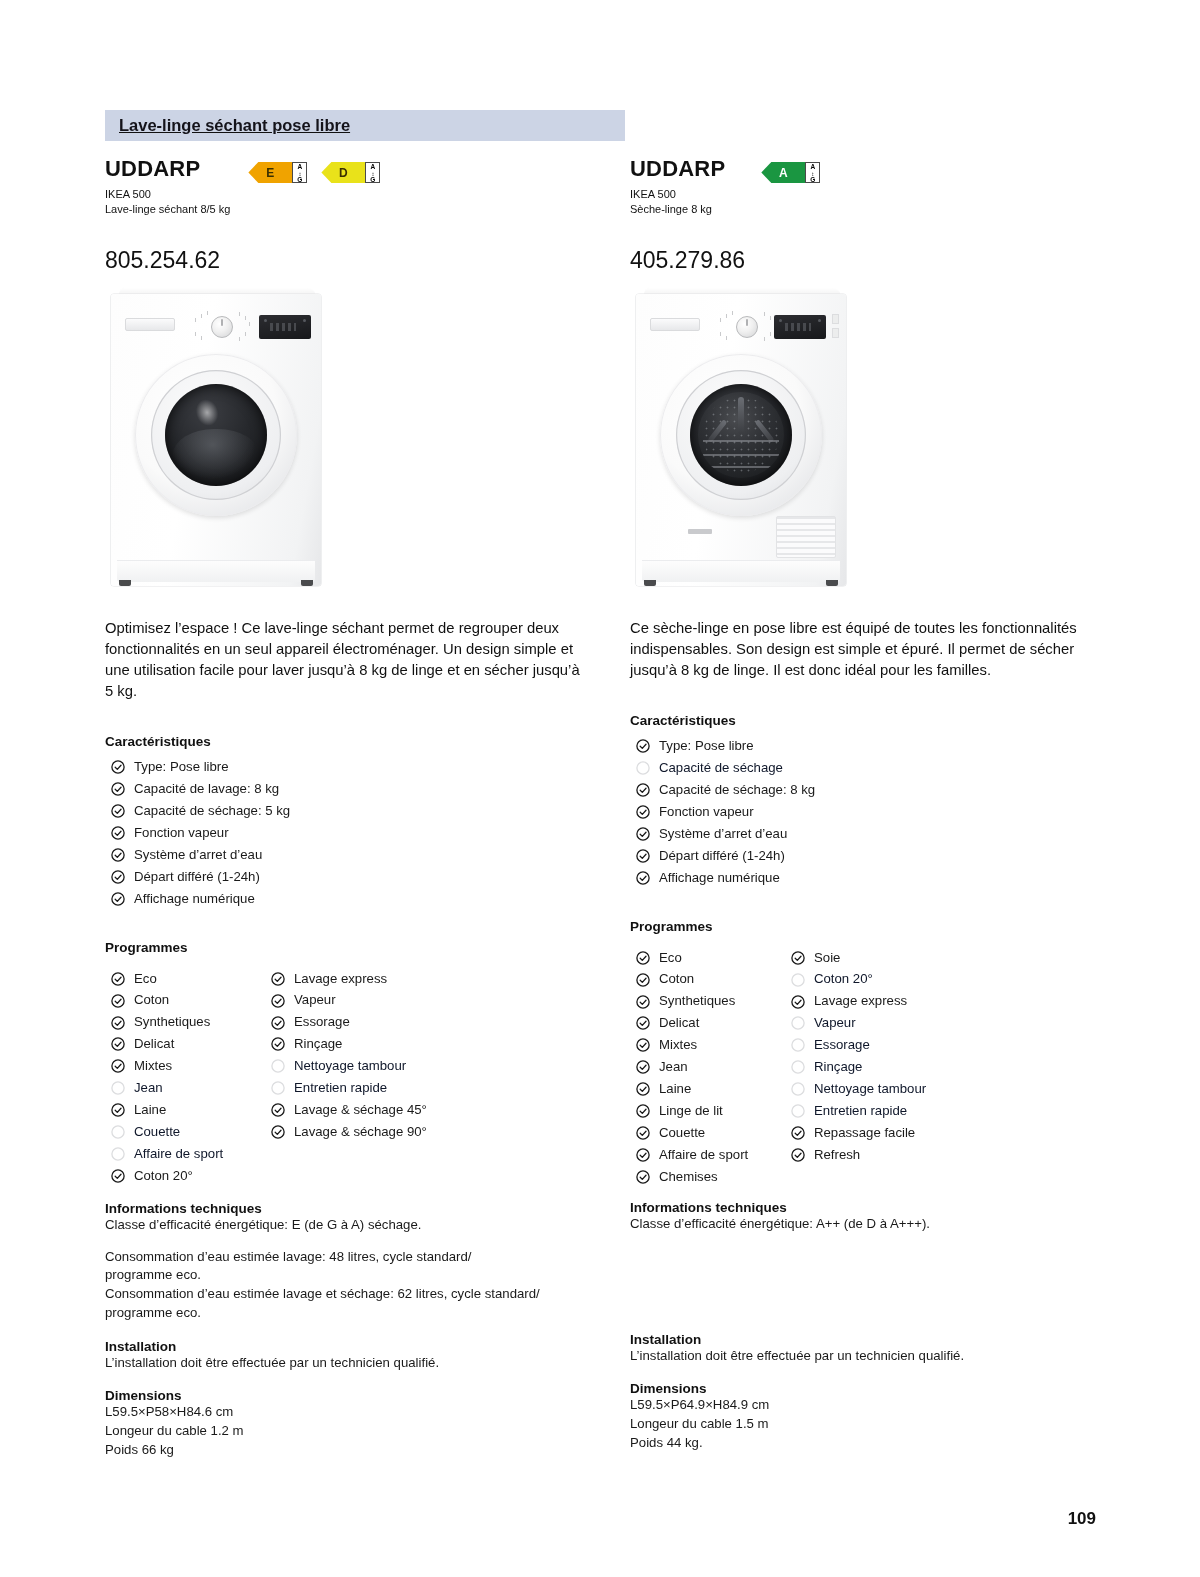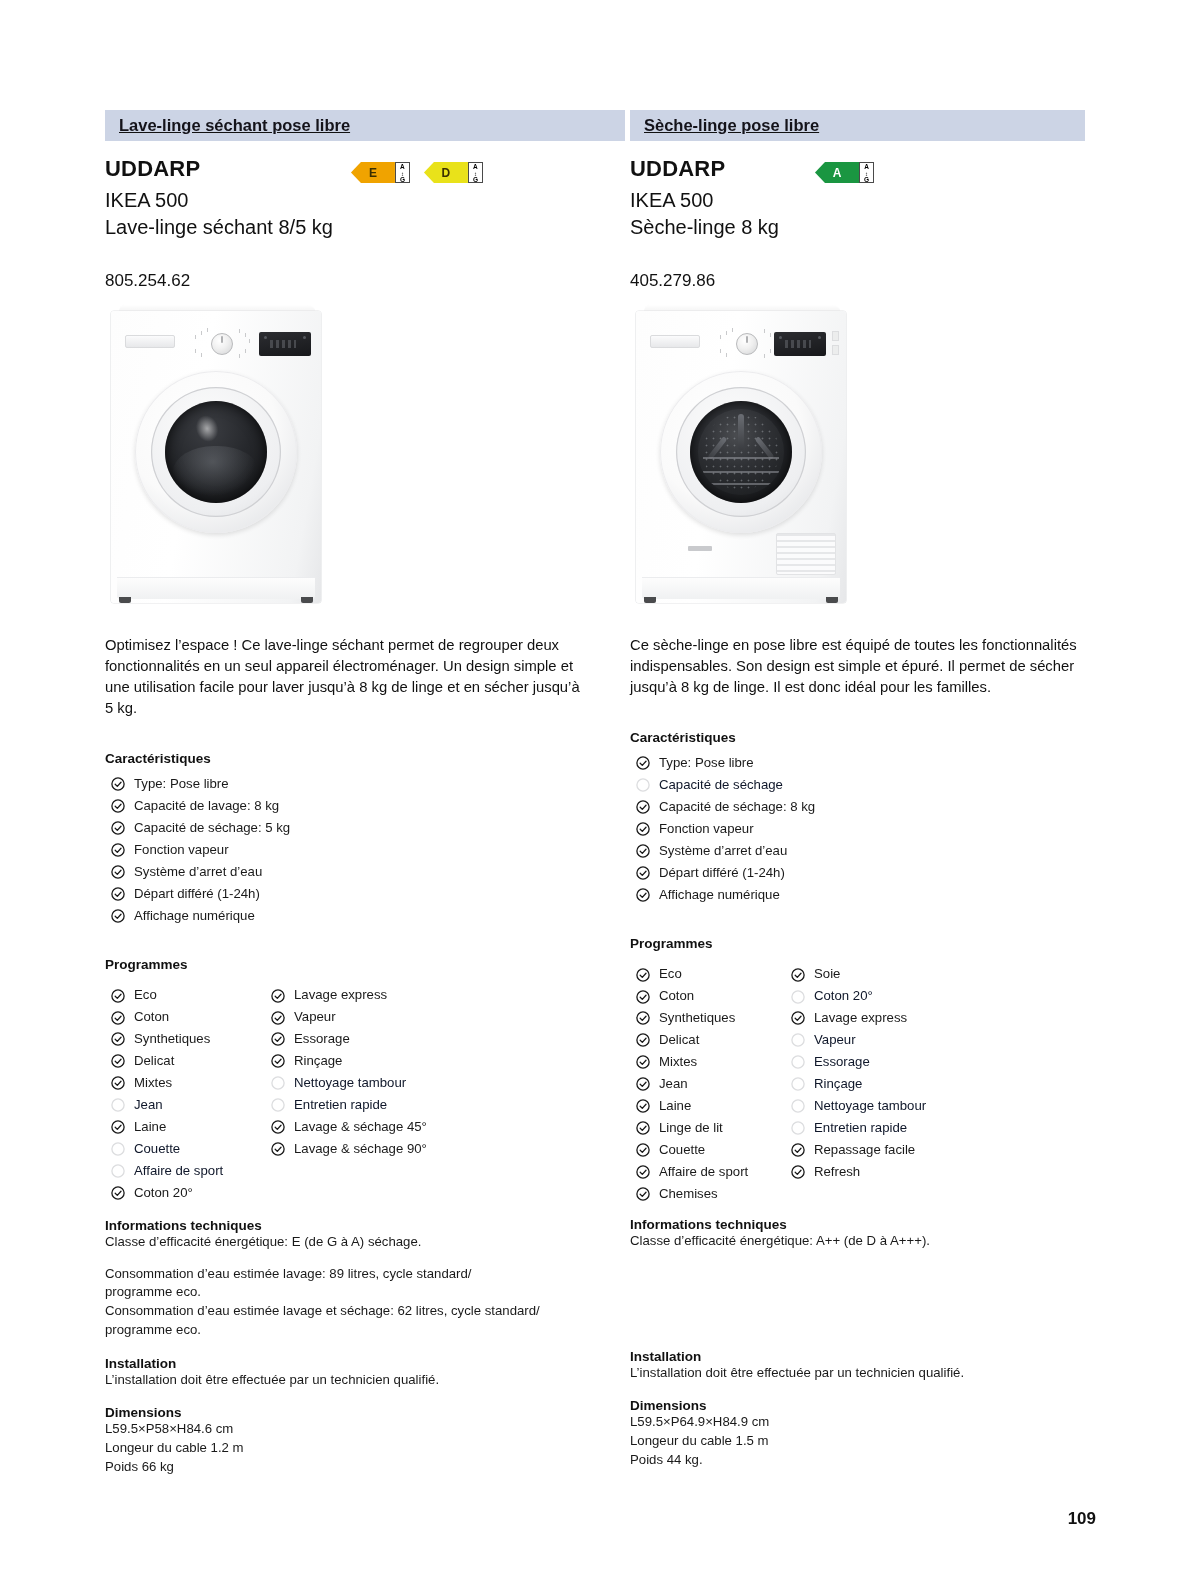--- a/index.html
+++ b/index.html
@@ -30,21 +30,21 @@
     font-weight: bold; font-size: 16.5px; color: #14131a;
     padding-left: 14px; white-space: nowrap;
   }
 
   
   .title-row { display: flex; align-items: flex-start; gap: 18px; margin-top: 0; }
   .brand {
     font-size: 22px; font-weight: bold; letter-spacing: 0.2px;
     line-height: 1; color: #111111;
   }
-  .sub-line { font-size: 20px; line-height: 1.33; color: #111; }
+  .sub-line { font-size: 11px; line-height: 1.33; color: #111; }
 
   
   .energy-group { display: flex; gap: 14px; align-items: center; padding-top: 4px; }
   .energy { display: flex; align-items: stretch; height: 21px; }
   .energy-arrow {
     position: relative; height: 21px; width: 44px;
     display: flex; align-items: center; justify-content: center;
     font-size: 12px; font-weight: bold; color: #3a3000;
     clip-path: polygon(10px 0, 100% 0, 100% 100%, 10px 100%, 0 50%);
   }
@@ -53,21 +53,21 @@
     width: 15px; height: 21px; background: #fff;
     border: 1px solid #4a4a4a;
     display: flex; flex-direction: column;
     align-items: center; justify-content: space-between;
     font-size: 6.5px; font-weight: bold; color: #000;
     line-height: 1; padding: 1px 0;
   }
   .energy-scale .arw { font-size: 6px; line-height: 1; }
 
   
-  .art-no { font-size: 17px; margin-top: 31px; color: #111; }
+  .art-no { font-size: 23px; margin-top: 31px; color: #111; }
 
   
   .prod-img { margin-top: 12px; height: 310px; position: relative; }
   .appliance { position: absolute; left: 6px; top: 0; width: 214px; height: 308px; }
 
   .app-body {
     position: absolute; left: 0; top: 8px; width: 210px; height: 292px;
     background: linear-gradient(100deg,#fdfdfd 0%, #ffffff 40%, #f2f3f4 88%, #e6e7e9 100%);
     border-radius: 3px;
     box-shadow: 0 0 0 0.6px #e3e4e6;
@@ -210,23 +210,20 @@
     font-size: 17px; font-weight: bold; color: #111;
   }
 </style>
 </head>
 <body>
 
 <div class="page">
 
   <div class="hdr-wrap hdr-left">
     <div class="hdr-bar">Lave-linge séchant pose libre</div>
-  </div>
-  <div class="hdr-wrap hdr-right">
-    <div class="hdr-bar">Sèche-linge pose libre</div>
   </div>
 
   <div class="col col-left" style="top:158px;">
 
     <div class="title-row">
       <div>
         <div class="brand">UDDARP</div>
         <div class="sub-line" style="margin-top:7px;">IKEA 500</div>
         <div class="sub-line">Lave-linge séchant 8/5 kg</div>
       </div>
@@ -532,21 +529,21 @@
       </div>
     </div>
 
     <div style="margin-top:8px;">
       <div class="tech-title">Informations techniques</div>
       <div id="tech-left-1">
           <div class="tech-p">Classe d’efficacité énergétique: E (de G à A) séchage.</div>
         </div>
       <div class="gap-10"></div>
       <div id="tech-left-2">
-          <div class="tech-p">Consommation d’eau estimée lavage: 89 litres, cycle standard/</div>
+          <div class="tech-p">Consommation d’eau estimée lavage: 48 litres, cycle standard/</div>
           <div class="tech-p">programme eco.</div>
           <div class="tech-p">Consommation d’eau estimée lavage et séchage: 62 litres, cycle standard/</div>
           <div class="tech-p">programme eco.</div>
         </div>
       <div class="gap-14"></div>
       <div class="tech-title">Installation</div>
       <div class="tech-p">L’installation doit être effectuée par un technicien qualifié.</div>
       <div class="gap-14"></div>
       <div class="tech-title">Dimensions</div>
       <div id="dim-left">

